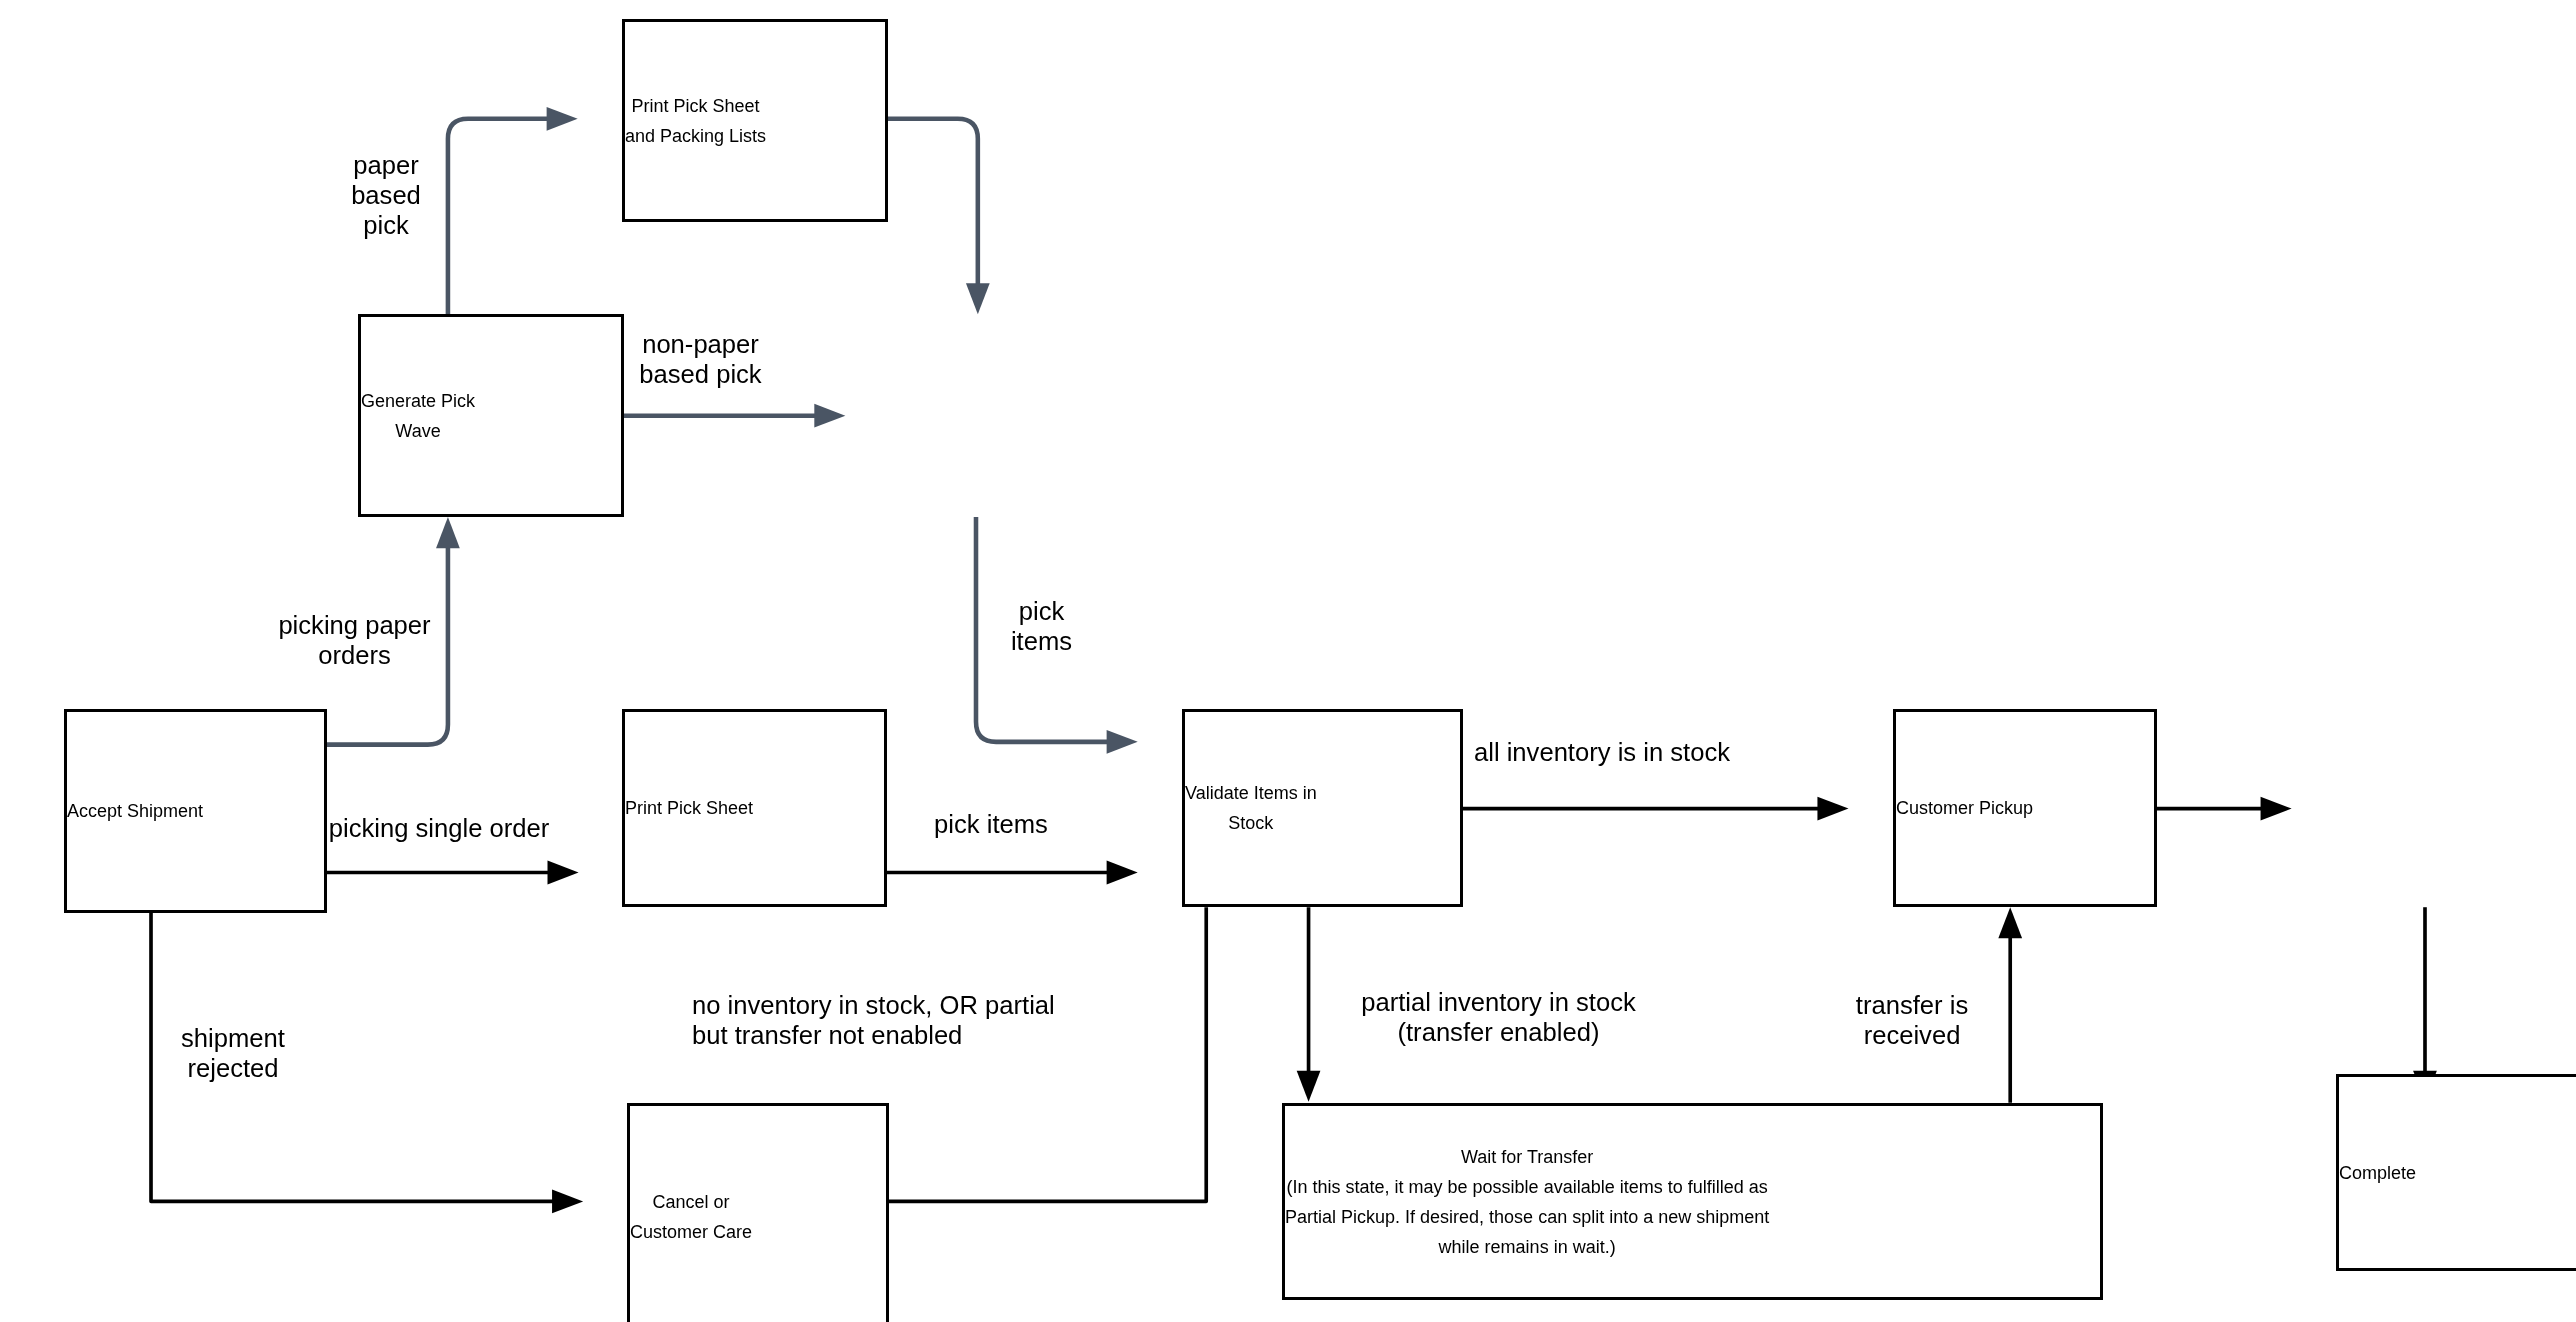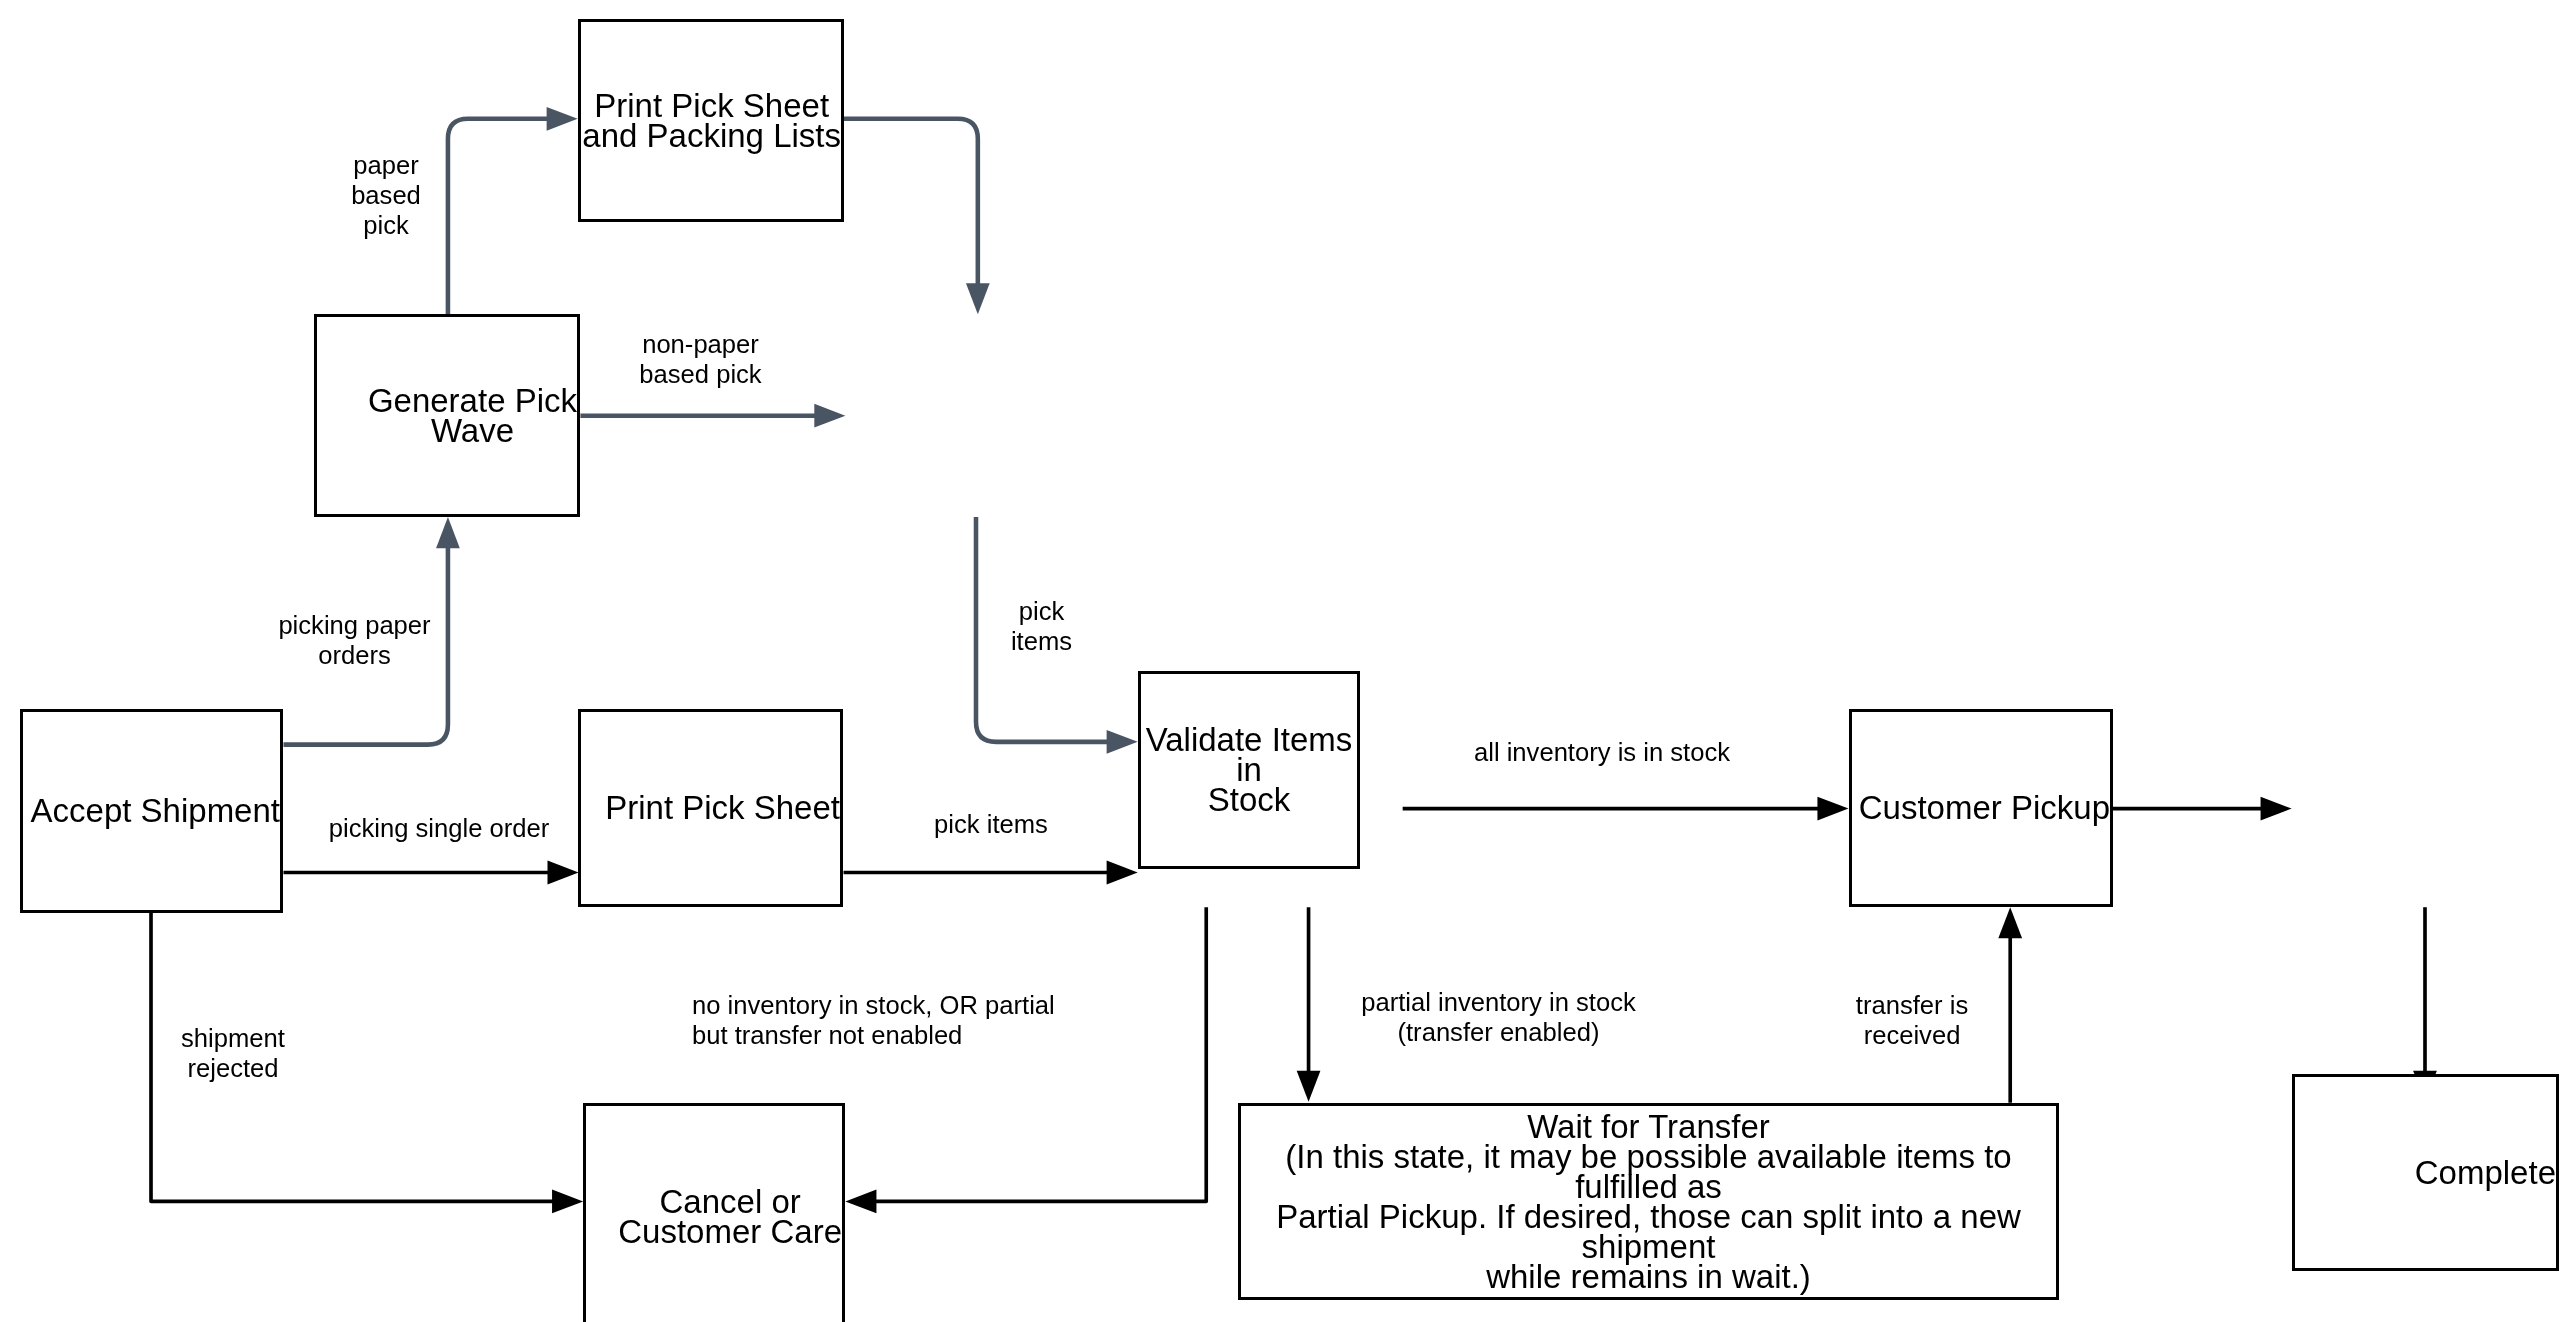--- a/index.html
+++ b/index.html
@@ -10,22 +10,22 @@
   }
   svg.edges{position:absolute;left:0;top:0;width:2576px;height:1322px;}
   svg.edges path{fill:none;stroke-linejoin:round;stroke-linecap:butt;}
   .pgrey{stroke:var(--edge2,#4a5564);stroke-width:5;}
   .pblack{stroke:var(--edge1,#000000);stroke-width:4;}
   .agrey{fill:var(--edge2,#4a5564);}
   .ablack{fill:var(--edge1,#000000);}
   .node{
     position:absolute;box-sizing:border-box;border:3.7px solid var(--nodeborder,#000);
     background:var(--nodefill,#fff);
-    display:flex;align-items:center;justify-content:flex-end;
-    text-align:center;font-size:33px;line-height:30px;white-space:pre-line;
+    display:flex;align-items:center;justify-content:flex-start;
+    text-align:center;font-size:18px;line-height:30px;white-space:pre-line;margin-left:44px;
   }
   .elabel{
     position:absolute;font-size:25.6px;line-height:30px;
     text-align:center;white-space:pre-line;
   }
   .elabel.alignleft{text-align:left;}
   .title{
     position:absolute;left:1415px;top:313px;
     font-size:56px;line-height:60px;white-space:nowrap;
   }
@@ -115,21 +115,21 @@
   <div class="node" style="left:314px;top:314px;width:266px;height:203px">
     <span>Generate Pick
 Wave</span>
   </div>
   <div class="node" style="left:20px;top:709px;width:263px;height:204px">
     <span>Accept Shipment</span>
   </div>
   <div class="node" style="left:578px;top:709px;width:265px;height:198px">
     <span>Print Pick Sheet</span>
   </div>
-  <div class="node" style="left:1138px;top:671px;width:222px;height:198px">
+  <div class="node" style="left:1138px;top:709px;width:281px;height:198px">
     <span>Validate Items in
 Stock</span>
   </div>
   <div class="node" style="left:1849px;top:709px;width:264px;height:198px">
     <span>Customer Pickup</span>
   </div>
   <div class="node" style="left:583px;top:1103px;width:262px;height:227px">
     <span>Cancel or
 Customer Care</span>
   </div>

